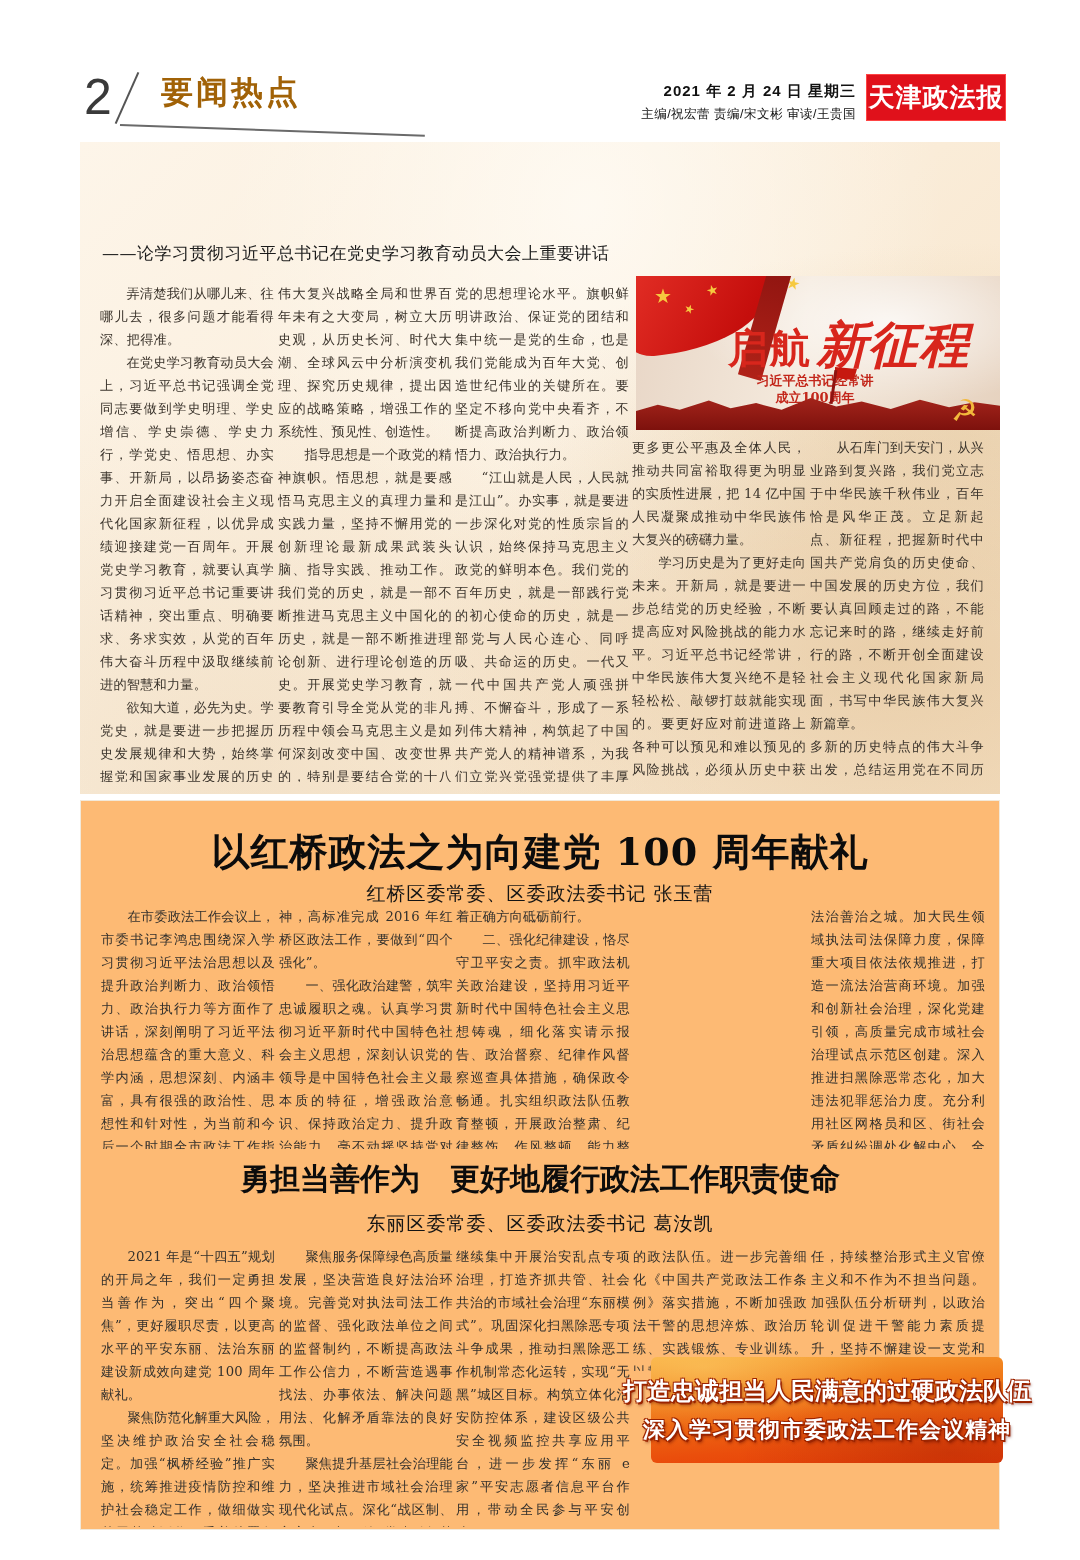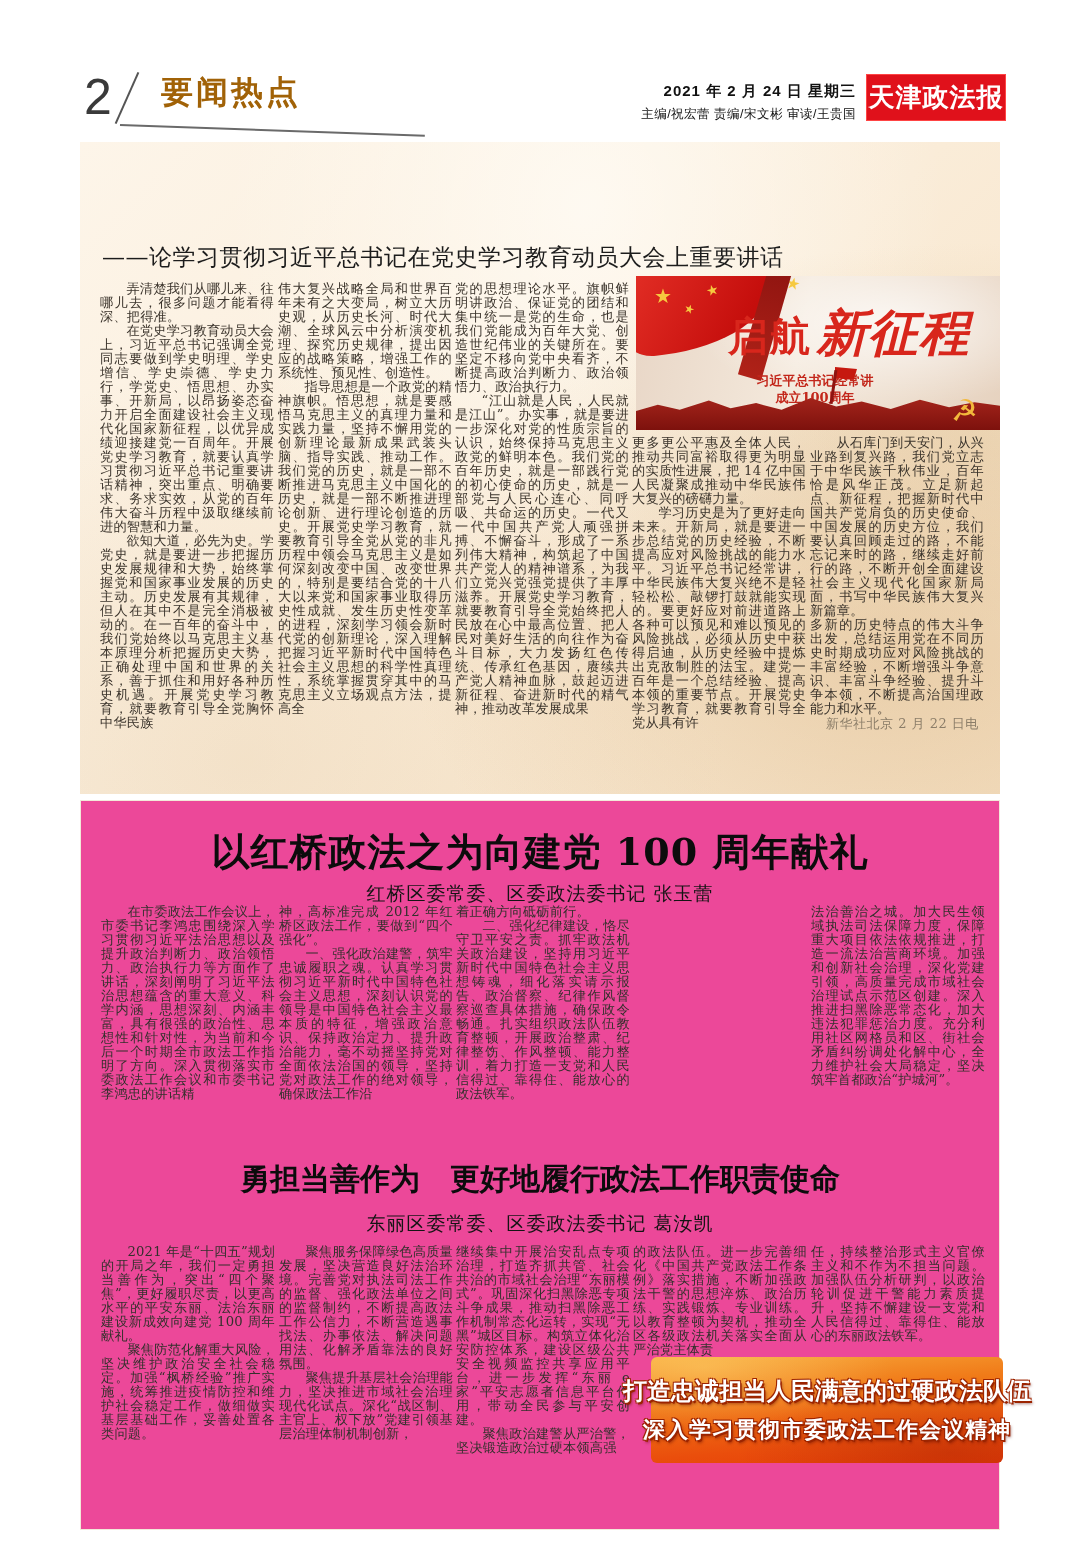--- a/index.html
+++ b/index.html
@@ -17,50 +17,50 @@
             font:700 26px/47px "Liberation Sans",sans-serif;text-align:center;letter-spacing:1px;box-shadow:inset 0 0 0 1px #f44;}
   
   .a1-box{position:absolute;left:80px;top:142px;width:920px;height:652px;
     background:
       radial-gradient(ellipse at 88% 78%, rgba(210,168,112,.38), transparent 42%),
       radial-gradient(ellipse at 97% 45%, rgba(214,180,130,.30), transparent 38%),
       radial-gradient(ellipse at 18% 95%, rgba(222,192,150,.25), transparent 45%),
       radial-gradient(ellipse at 55% 10%, rgba(255,252,246,.8), transparent 50%),
       linear-gradient(135deg,#fdf5e9 0%,#faecd8 55%,#f6e2c6 100%);}
   .a1-headline{position:absolute;left:22px;top:32px;font-weight:900;font-size:47px;line-height:1;color:#0d0d0d;letter-spacing:2px;}
-  .a1-sub{position:absolute;left:22px;top:100px;font-size:23px;color:#1c1c1c;letter-spacing:.5px;text-align:center;}
+  .a1-sub{position:absolute;left:22px;top:100px;font-size:17px;color:#1c1c1c;letter-spacing:.5px;text-align:center;}
   
   .col{position:absolute;width:174px;overflow:hidden;}
   .a1-box .col{color:#3a332b;}
-  .btxt{font-size:13.2px;line-height:14px;text-align:justify;letter-spacing:.2px;}
+  .btxt{font-size:13.2px;line-height:23px;text-align:justify;letter-spacing:.2px;}
   .para{margin:0;text-indent:2em;}
   .para.cont{text-indent:0;}
   .credit{font-size:13px;color:#8b7d68;padding-left:16px;margin-top:1px;letter-spacing:.5px;}
   
   .photo{position:absolute;left:556px;top:134px;width:364px;height:154px;overflow:hidden;
     background:
       radial-gradient(ellipse at 70% 30%, rgba(255,255,255,.75), transparent 55%),
       linear-gradient(100deg,#e8d6c6 0%,#f4e9dc 45%,#e6d2bf 100%);}
   .photo-flag{position:absolute;left:-24px;top:-20px;width:160px;height:95px;
     background:linear-gradient(125deg,#e8342a 0%,#c50e0c 80%);
     border-radius:0 10% 75% 25%/0 40% 65% 45%;transform:rotate(-7deg);}
   .photo-ribbon{position:absolute;left:118px;top:-16px;width:24px;height:120px;background:linear-gradient(180deg,#8e1410,#b02218);transform:rotate(16deg);}
   .star{position:absolute;color:#f6c93f;}
-  .photo-title{position:absolute;left:92px;top:24px;white-space:nowrap;color:#d8261c;}
+  .photo-title{position:absolute;left:92px;top:36px;white-space:nowrap;color:#d8261c;}
   .photo-title .t1{font-weight:900;font-size:40px;letter-spacing:2px;}
   .photo-title .t2{font-weight:900;font-style:italic;font-size:50px;letter-spacing:1px;}
   .photo-sub{position:absolute;left:104px;top:96px;width:150px;text-align:center;color:#c3271b;font-weight:700;font-size:13px;line-height:17px;}
   .photo-sil{position:absolute;left:0;bottom:0;width:100%;height:42px;
     background:linear-gradient(180deg,#b02a1f,#7d110d);
     clip-path:polygon(0 55%,6% 40%,12% 52%,20% 30%,26% 48%,33% 36%,40% 52%,48% 24%,55% 44%,62% 32%,70% 50%,78% 28%,86% 46%,93% 34%,100% 42%,100% 100%,0 100%);}
   .emblem{position:absolute;right:22px;bottom:2px;font-size:30px;color:#f2b93c;}
   .photo-flagpole{position:absolute;left:196px;bottom:26px;width:3px;height:34px;background:#8e1410;transform:rotate(8deg);}
   .photo-smallflag{position:absolute;left:199px;bottom:50px;width:22px;height:13px;background:#c6180f;clip-path:polygon(0 0,100% 15%,85% 100%,0 85%);}
   
-  .bottom-box{position:absolute;left:80px;top:800px;width:920px;height:730px;background:#ec4899;border:1px solid #f2e9da;box-sizing:border-box;}
+  .bottom-box{position:absolute;left:80px;top:800px;width:920px;height:730px;background:#fdba74;border:1px solid #f2e9da;box-sizing:border-box;}
   .b-headline{position:absolute;left:0;width:100%;text-align:center;font-weight:900;color:#0c0c0c;}
   .a2-headline{top:26px;font-size:38px;letter-spacing:1px;}
   .a3-headline{top:358px;font-size:30px;letter-spacing:0px;}
   .byline{position:absolute;left:0;width:100%;text-align:center;font-size:19px;color:#141414;letter-spacing:1px;}
   .a2-byline{top:80px;}
   .a3-byline{top:410px;}
   .bottom-box .col{color:#33302c;}
   
   .banner{position:absolute;left:570px;top:556px;width:352px;height:106px;border-radius:6px;
     background:
@@ -151,21 +151,21 @@
     <div class="b-headline a2-headline">以红桥政法之为向建党 100 周年献礼</div>
     <div class="byline a2-byline">红桥区委常委、区委政法委书记 张玉蕾</div>
 
     <div class="col btxt" style="left:20px;top:104px;height:244px;">
       <div>
           <p class="para">在市委政法工作会议上，市委书记李鸿忠围绕深入学习贯彻习近平法治思想以及提升政治判断力、政治领悟力、政治执行力等方面作了讲话，深刻阐明了习近平法治思想蕴含的重大意义、科学内涵，思想深刻、内涵丰富，具有很强的政治性、思想性和针对性，为当前和今后一个时期全市政法工作指明了方向。深入贯彻落实市委政法工作会议和市委书记李鸿忠的讲话精</p>
         </div>
     </div>
     <div class="col btxt" style="left:198px;top:104px;height:244px;">
       <div>
-          <p class="para cont">神，高标准完成 2012 年红桥区政法工作，要做到“四个强化”。</p>
+          <p class="para cont">神，高标准完成 2016 年红桥区政法工作，要做到“四个强化”。</p>
           <p class="para">一、强化政治建警，筑牢忠诚履职之魂。认真学习贯彻习近平新时代中国特色社会主义思想，深刻认识党的领导是中国特色社会主义最本质的特征，增强政治意识、保持政治定力、提升政治能力，毫不动摇坚持党对全面依法治国的领导，坚持党对政法工作的绝对领导，确保政法工作沿</p>
         </div>
     </div>
     <div class="col btxt" style="left:375px;top:104px;height:244px;">
       <div>
           <p class="para cont">着正确方向砥砺前行。</p>
           <p class="para">二、强化纪律建设，恪尽守卫平安之责。抓牢政法机关政治建设，坚持用习近平新时代中国特色社会主义思想铸魂，细化落实请示报告、政治督察、纪律作风督察巡查具体措施，确保政令畅通。扎实组织政法队伍教育整顿，开展政治整肃、纪律整饬、作风整顿、能力整训，着力打造一支党和人民信得过、靠得住、能放心的政法铁军。</p>
         </div>
     </div>
     <div class="col btxt" style="left:730px;top:104px;height:244px;">

